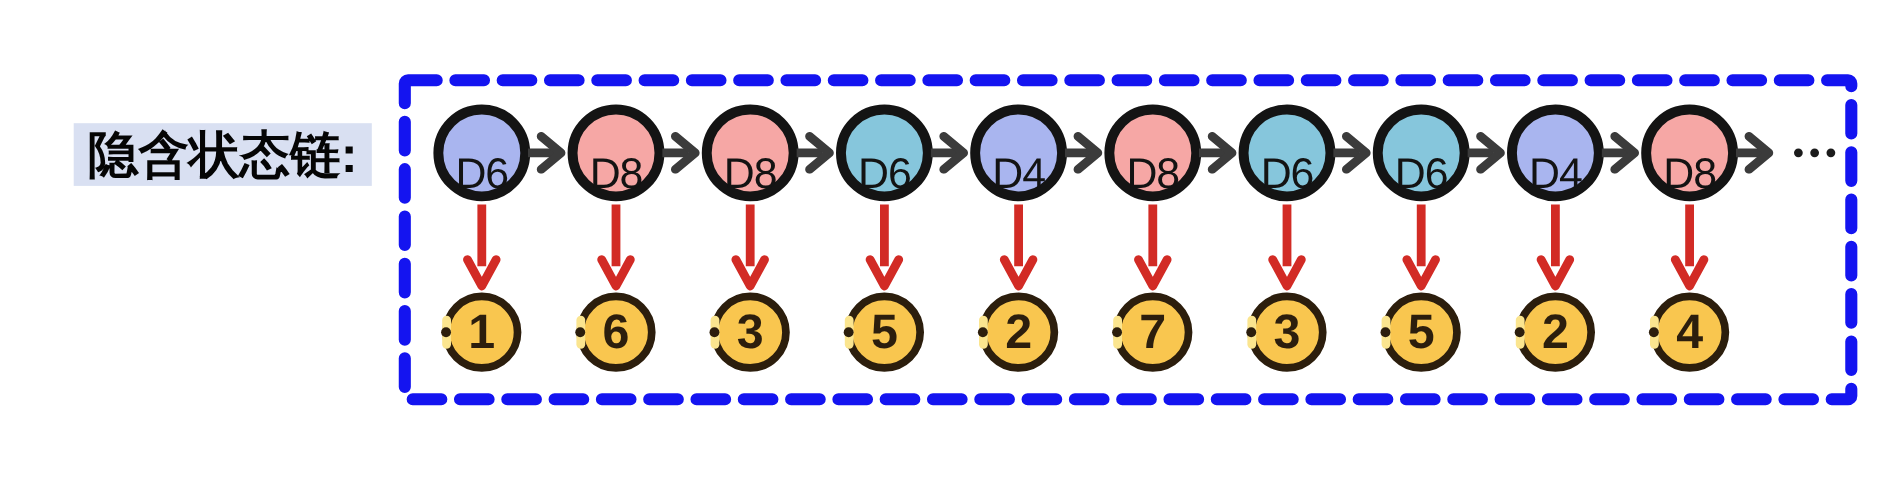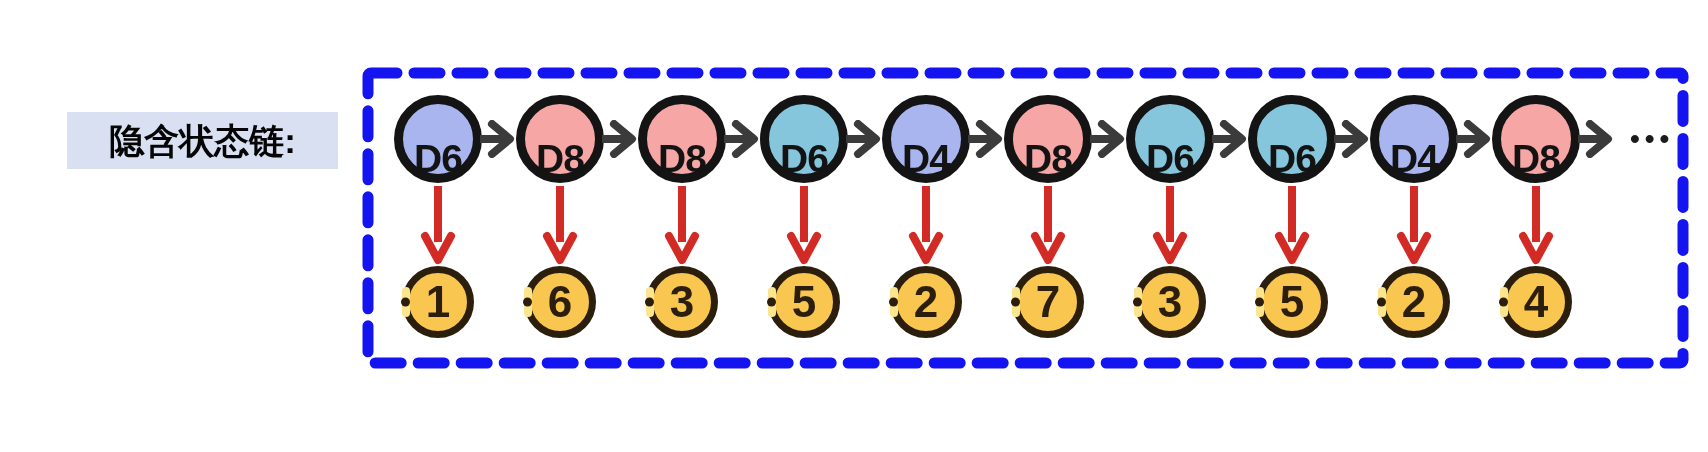--- a/index.html
+++ b/index.html
@@ -22,21 +22,21 @@
     width: 1345px;
     height: 320px;
   }
   .row-label {
     position: absolute;
     left: 67px;
     width: 271px;
     height: 57px;
     background: #d9e0f2;
     color: #050505;
-    font-size: 35px;
+    font-size: 46px;
     font-weight: bold;
     line-height: 57px;
     text-align: center;
     white-space: nowrap;
   }
   .row-label.hidden-label  { top: 112px; }
   .row-label.visible-label { top: 281px; }
 
   .node-col {
     position: absolute;
@@ -51,21 +51,21 @@
     width: 70px;
     height: 70px;
     border: 9px solid #141414;
     border-radius: 50%;
     display: flex;
     align-items: center;
     justify-content: center;
   }
   .die-text {
     font-size: 39px;
-    font-weight: bold;
+    font-weight: normal;
     color: #131313;
     letter-spacing: -1px;
     margin-top: 39px;
   }
   .trans-arrow {
     position: absolute;
     left: 104px;
     top: 120px;
   }
   .emit-arrow {

